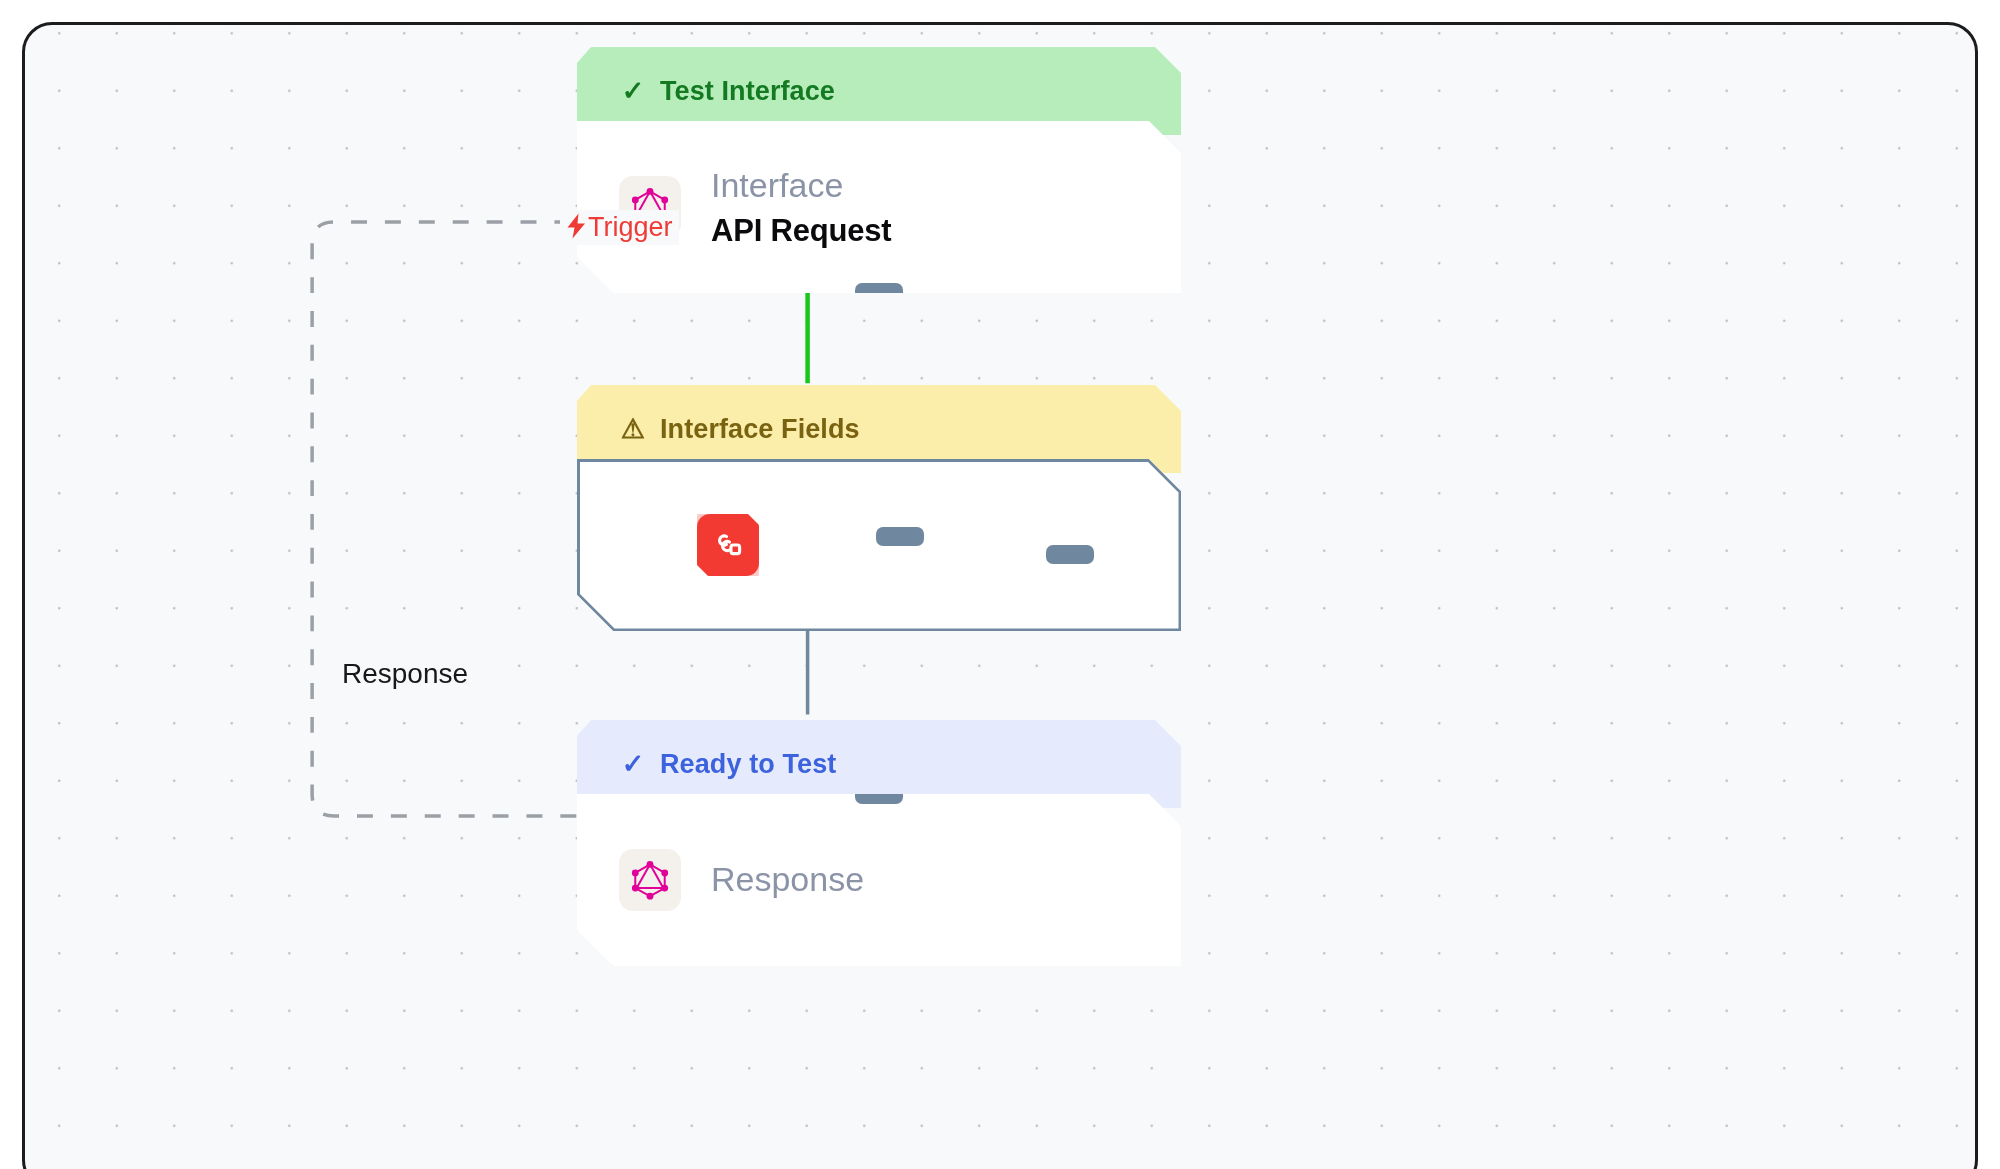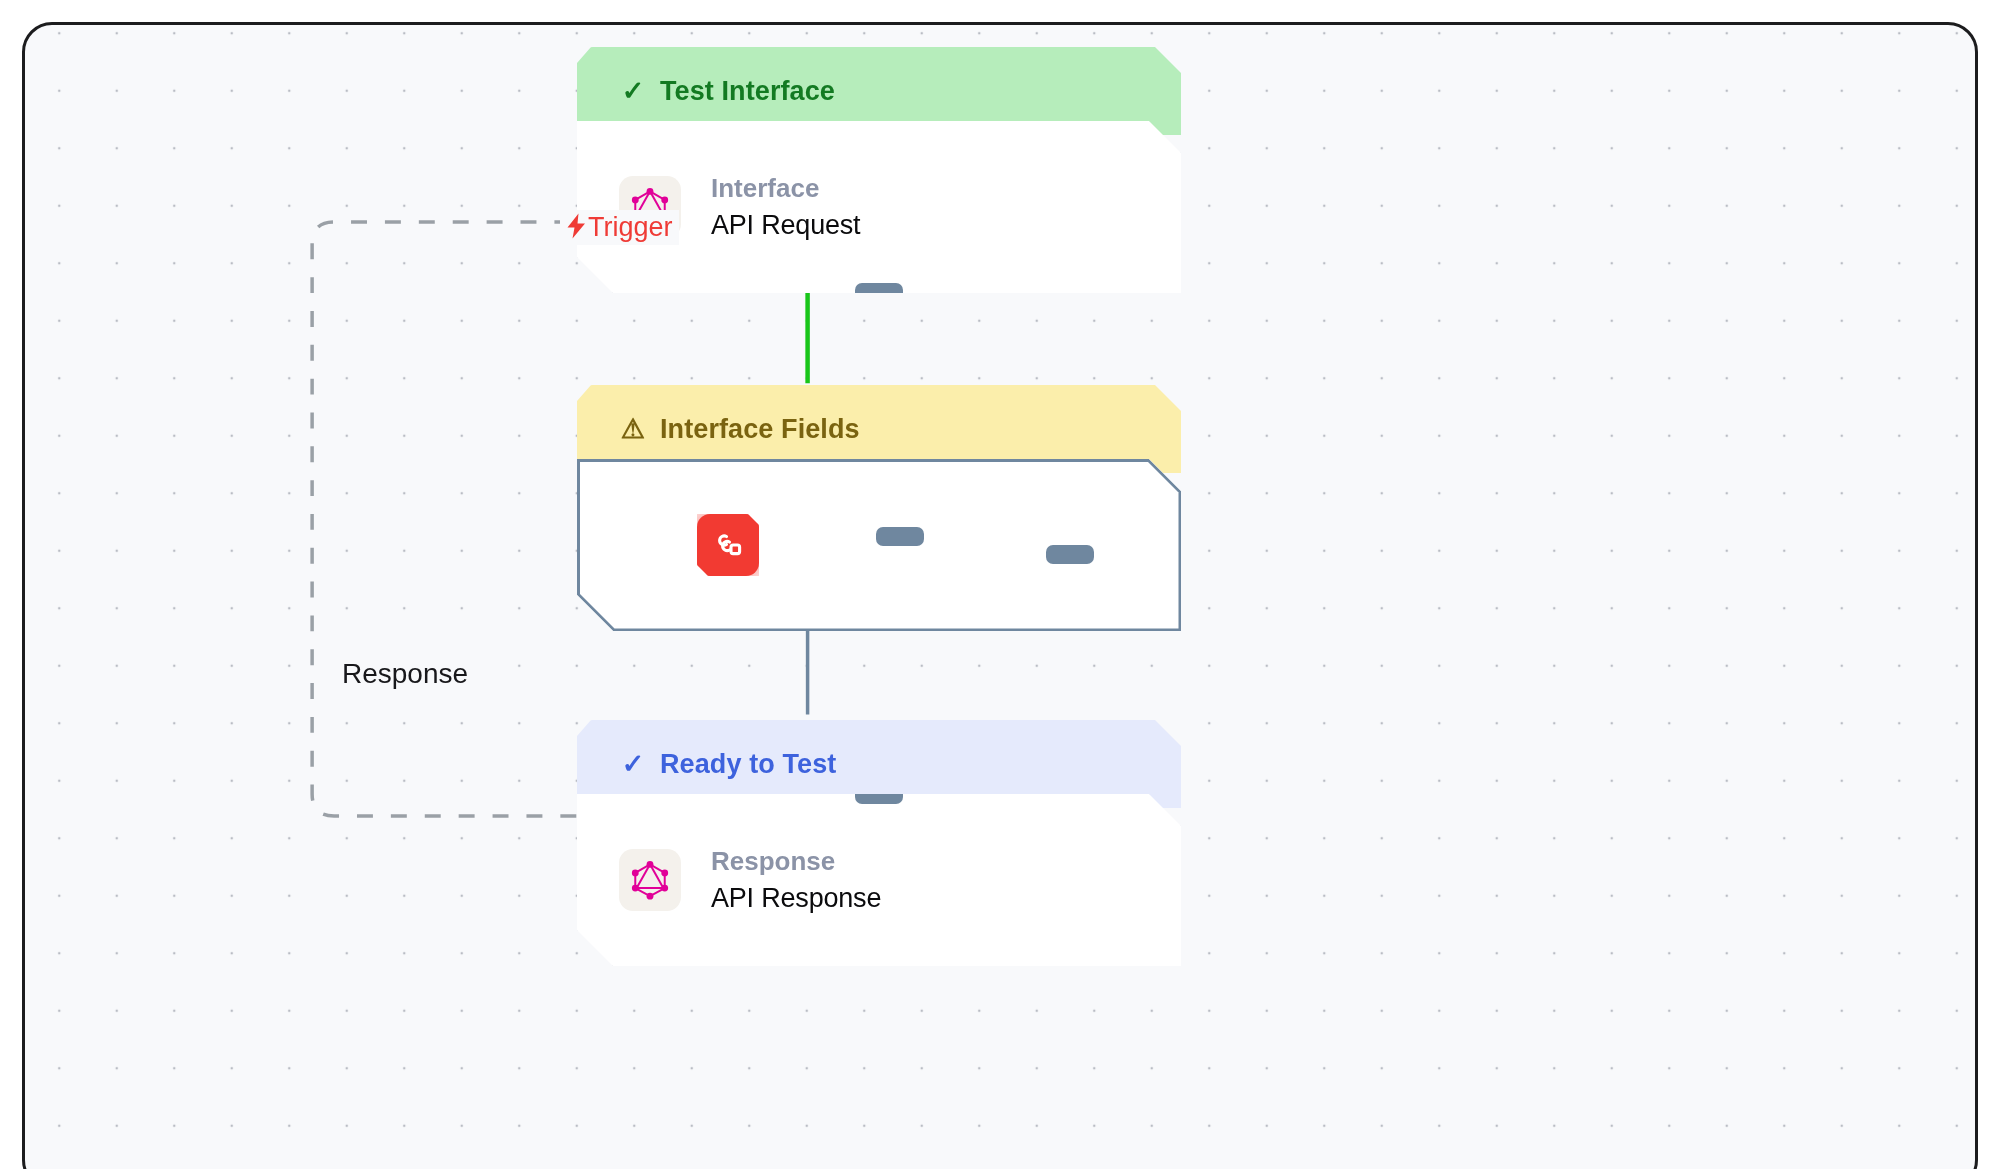--- a/index.html
+++ b/index.html
@@ -193,28 +193,28 @@
   .icon-tile.ai {
     background: #f23a32;
     border-radius: 13px;
     box-shadow: 0 0 22px 7px rgba(242,58,50,0.48);
     clip-path: polygon(0 0, calc(100% - 11px) 0, 100% 11px, 100% 100%, 11px 100%, 0 calc(100% - 11px));
   }
 
   
   .node-text { display: flex; flex-direction: column; gap: 2px; }
   .node-kind {
-    font-size: 26px;
-    font-weight: 700;
+    font-size: 34px;
+    font-weight: 400;
     color: #8b93a7;
     line-height: 1.35;
   }
   .node-title {
-    font-size: 27px;
-    font-weight: 400;
+    font-size: 31px;
+    font-weight: 700;
     color: #0b0b0d;
     line-height: 1.3;
     letter-spacing: -0.2px;
   }
 
   
   .handle {
     position: absolute;
     width: 48px;
     height: 19px;
@@ -326,21 +326,20 @@
               <circle cx="4.5" cy="13.5" r="3.6"></circle>
               <circle cx="35.5" cy="13.5" r="3.6"></circle>
               <circle cx="4.5" cy="29.5" r="3.6"></circle>
               <circle cx="35.5" cy="29.5" r="3.6"></circle>
               <circle cx="20" cy="38" r="3.6"></circle>
             </g>
           </svg>
         </div>
         <div class="node-text">
           <div class="node-kind">Response</div>
-          <div class="node-title">API Response</div>
         </div>
       </div>
     </div>
 
     <div class="canvas-label" id="trigger-label">
       <span class="bolt">
         <svg width="21" height="26" viewBox="0 0 21 26">
           <path d="M12.5 0.5 L1.5 14.5 L8.5 14.5 L6.5 25.5 L19.0 10.5 L11.5 10.5 Z" fill="#ef3b36"></path>
         </svg>
       </span>

